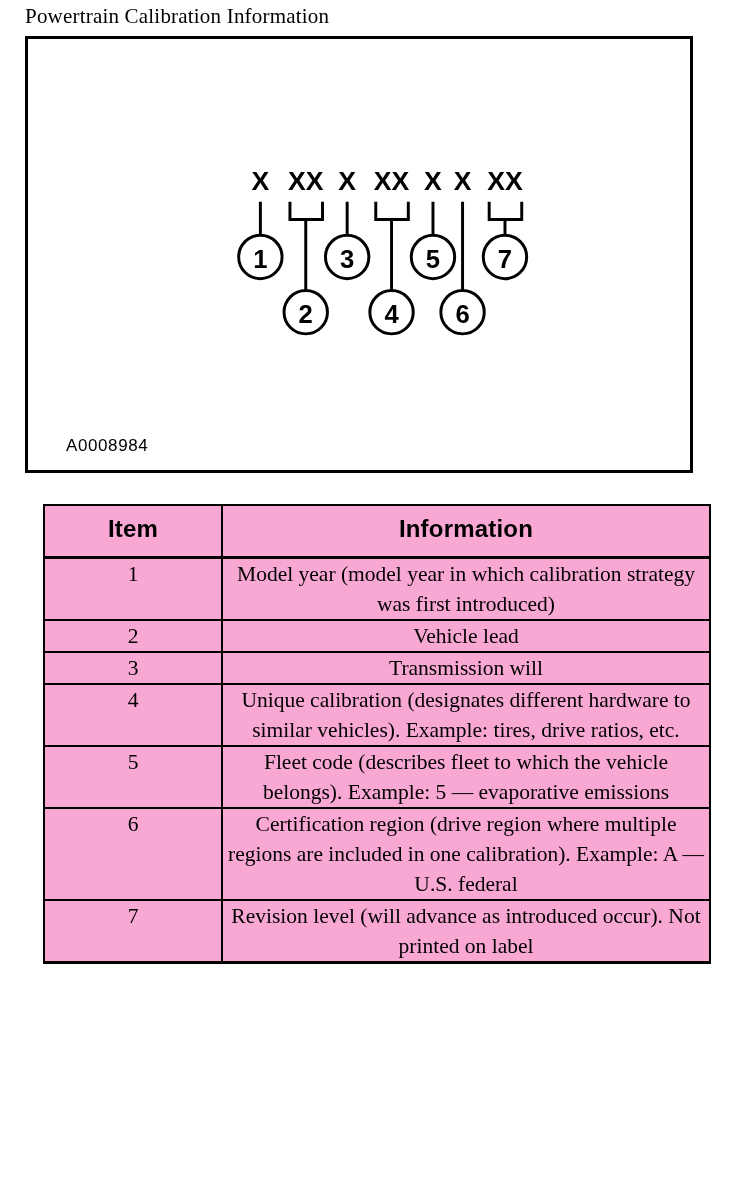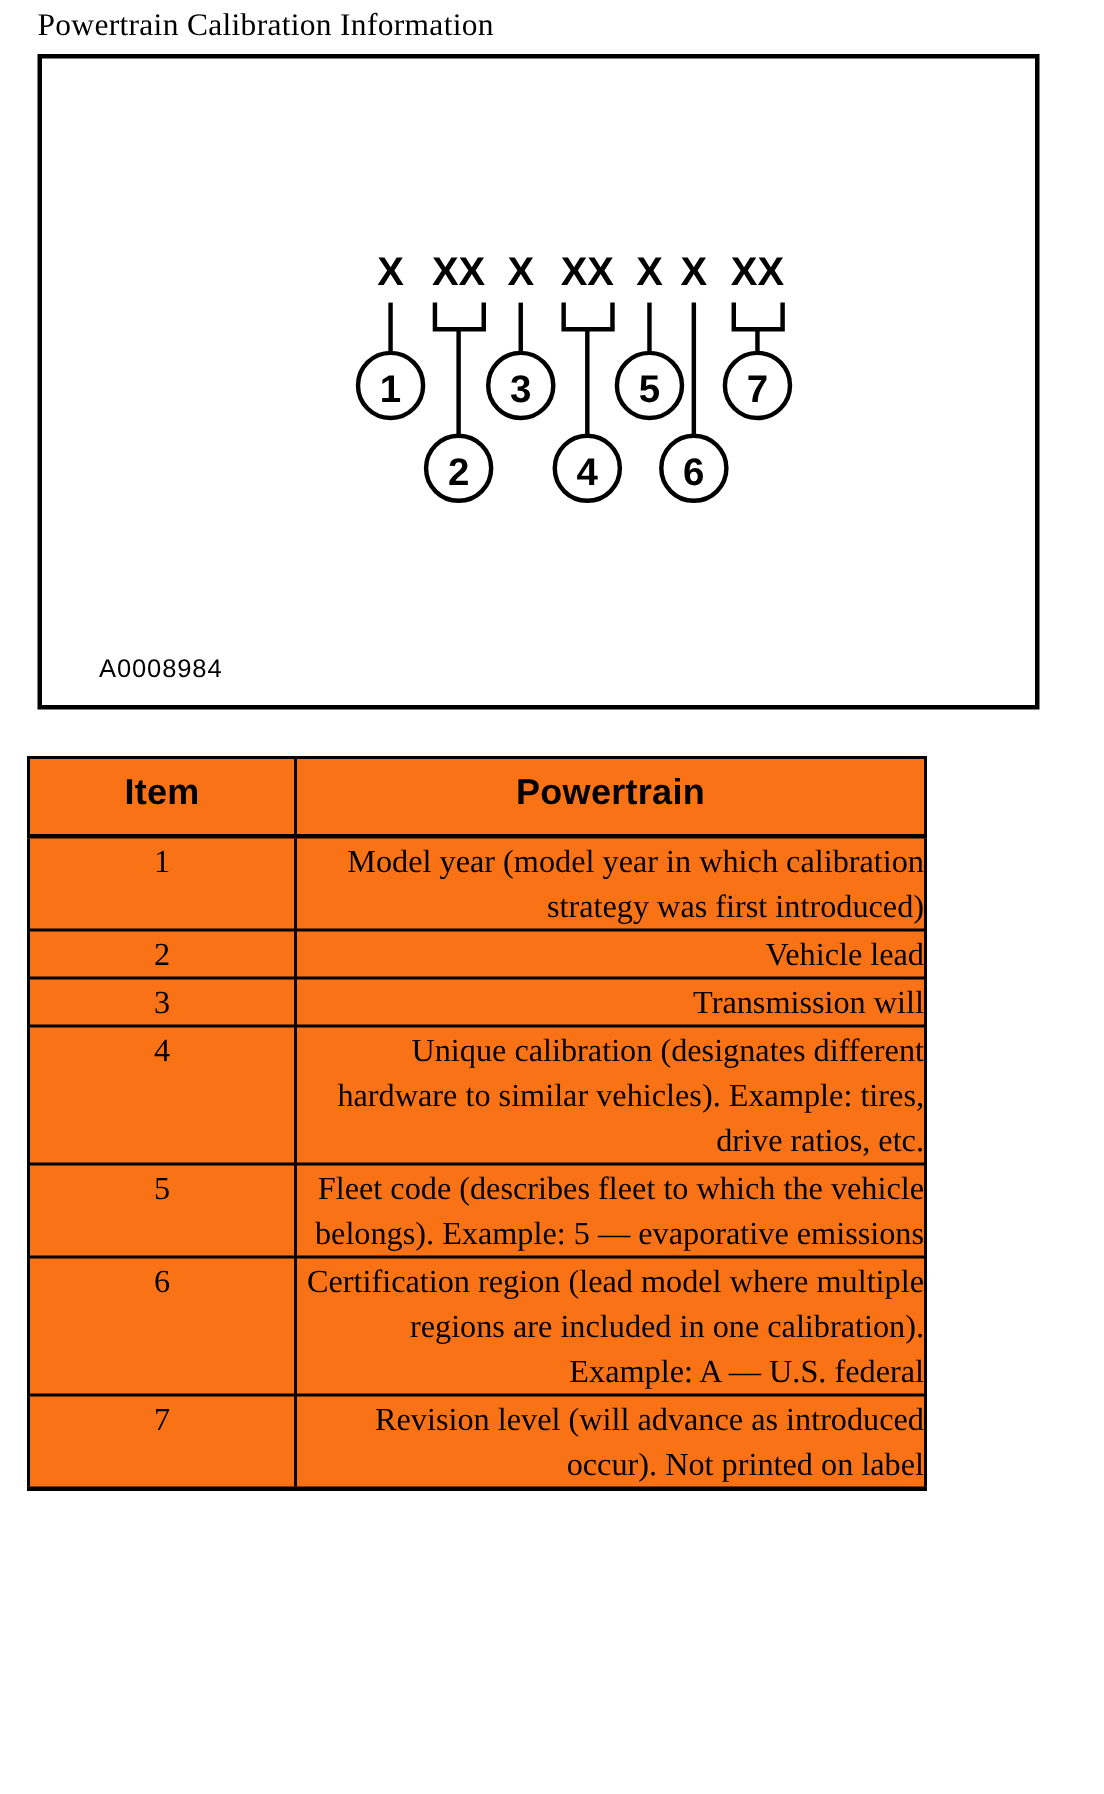--- a/index.html
+++ b/index.html
@@ -54,26 +54,26 @@
     left: 38px;
     top: 397px;
     font-family: "Liberation Sans", "DejaVu Sans", sans-serif;
     font-size: 17px;
     letter-spacing: 0.6px;
   }
 
   
   .spec-table {
     position: absolute;
-    left: 18px;
+    left: 43px;
     top: 504px;
-    width: 600px;
+    width: 668px;
     border-collapse: collapse;
     table-layout: fixed;
-    background: #f97316;
+    background: #f9a8d4;
   }
   .spec-table td, .spec-table th {
     border: 2px solid #000000;
     vertical-align: top;
     padding: 0;
   }
   .spec-table .col-item { width: 178px; }
   .spec-table .col-desc { width: auto; }
 
   .spec-table thead th {
@@ -89,21 +89,21 @@
   .spec-table tbody td {
     font-family: "Liberation Serif", "DejaVu Serif", serif;
     font-size: 21.5px;
     line-height: 30px;
   }
   .cell-item {
     text-align: center;
     padding: 8px 0 10px 0;
   }
   .cell-desc {
-    text-align: right;
+    text-align: center;
     padding: 8px 12px 10px 17px;
   }
   .spec-table tbody tr:last-child td {
     border-bottom-width: 3px;
   }
 </style>
 </head>
 <body>
 
 <div class="page-title">Powertrain Calibration Information</div>
@@ -180,21 +180,21 @@
 </div>
 
 <table class="spec-table">
   <colgroup>
     <col class="col-item">
     <col class="col-desc">
   </colgroup>
   <thead>
     <tr>
       <th>Item</th>
-      <th>Powertrain</th>
+      <th>Information</th>
     </tr>
   </thead>
   <tbody>
     <tr>
       <td class="cell-item">1</td>
       <td class="cell-desc">Model year (model year in which calibration strategy was first introduced)</td>
     </tr>
     <tr>
       <td class="cell-item">2</td>
       <td class="cell-desc">Vehicle lead</td>
@@ -206,20 +206,20 @@
     <tr>
       <td class="cell-item">4</td>
       <td class="cell-desc">Unique calibration (designates different hardware to similar vehicles). Example: tires, drive ratios, etc.</td>
     </tr>
     <tr>
       <td class="cell-item">5</td>
       <td class="cell-desc">Fleet code (describes fleet to which the vehicle belongs). Example: 5 — evaporative emissions</td>
     </tr>
     <tr>
       <td class="cell-item">6</td>
-      <td class="cell-desc">Certification region (lead model where multiple regions are included in one calibration). Example: A — U.S. federal</td>
+      <td class="cell-desc">Certification region (drive region where multiple regions are included in one calibration). Example: A — U.S. federal</td>
     </tr>
     <tr>
       <td class="cell-item">7</td>
       <td class="cell-desc">Revision level (will advance as introduced occur). Not printed on label</td>
     </tr>
   </tbody>
 </table>
 
 </body></html>

